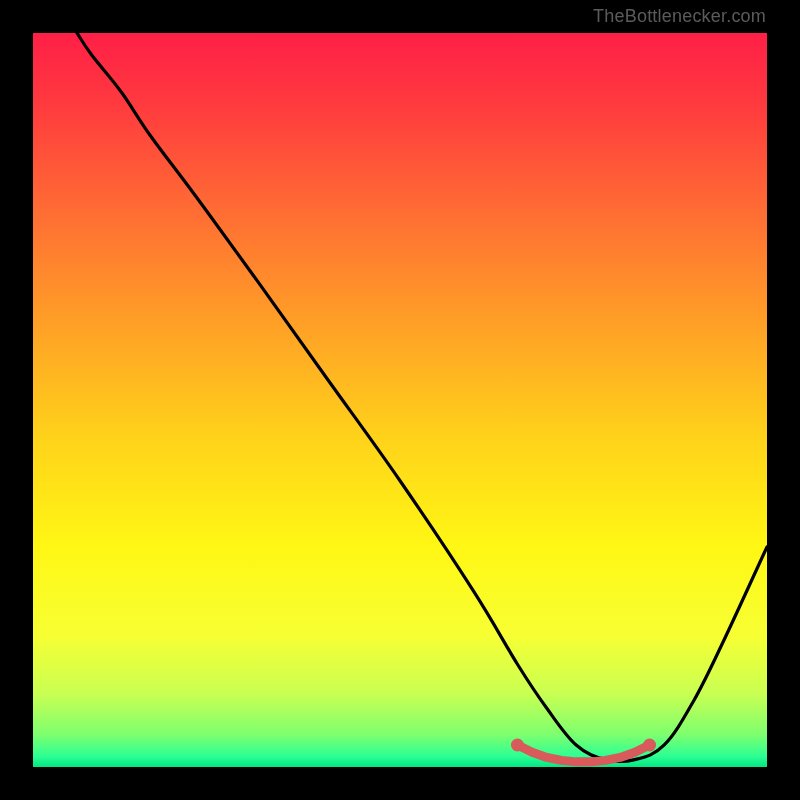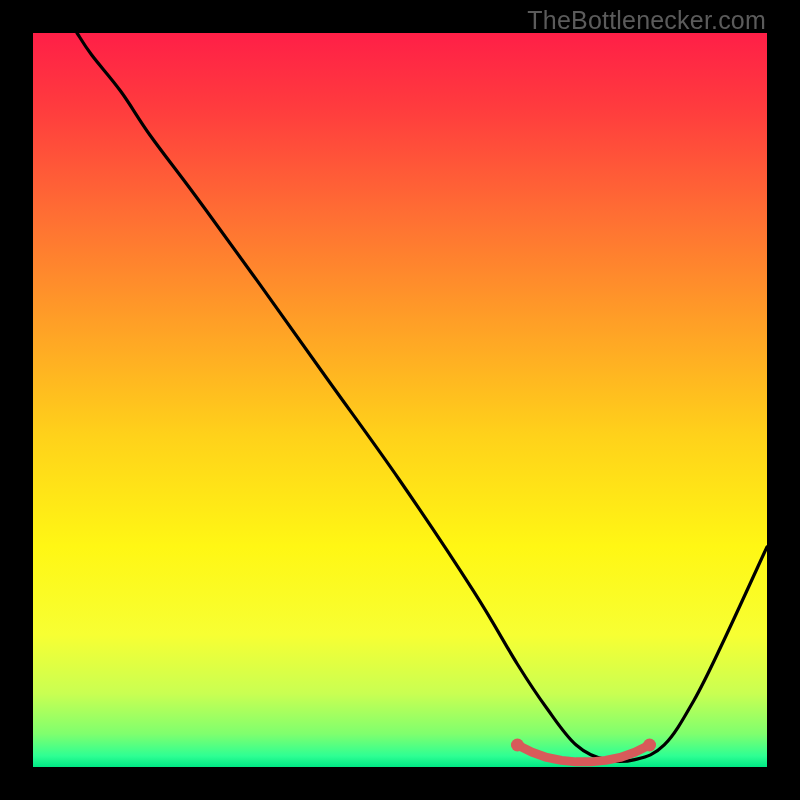--- a/index.html
+++ b/index.html
@@ -24,21 +24,21 @@
     left: 0;
     top: 0;
     width: 734px;
     height: 734px;
   }
   .watermark {
     position: absolute;
     top: 6px;
     right: 34px;
     color: #5b5b5b;
-    font-size: 25px;
+    font-size: 18px;
     font-weight: 500;
     letter-spacing: 0.2px;
   }
   svg { display: block; }
 </style>
 </head>
 <body>
 
 <div class="watermark">TheBottlenecker.com</div>
 

